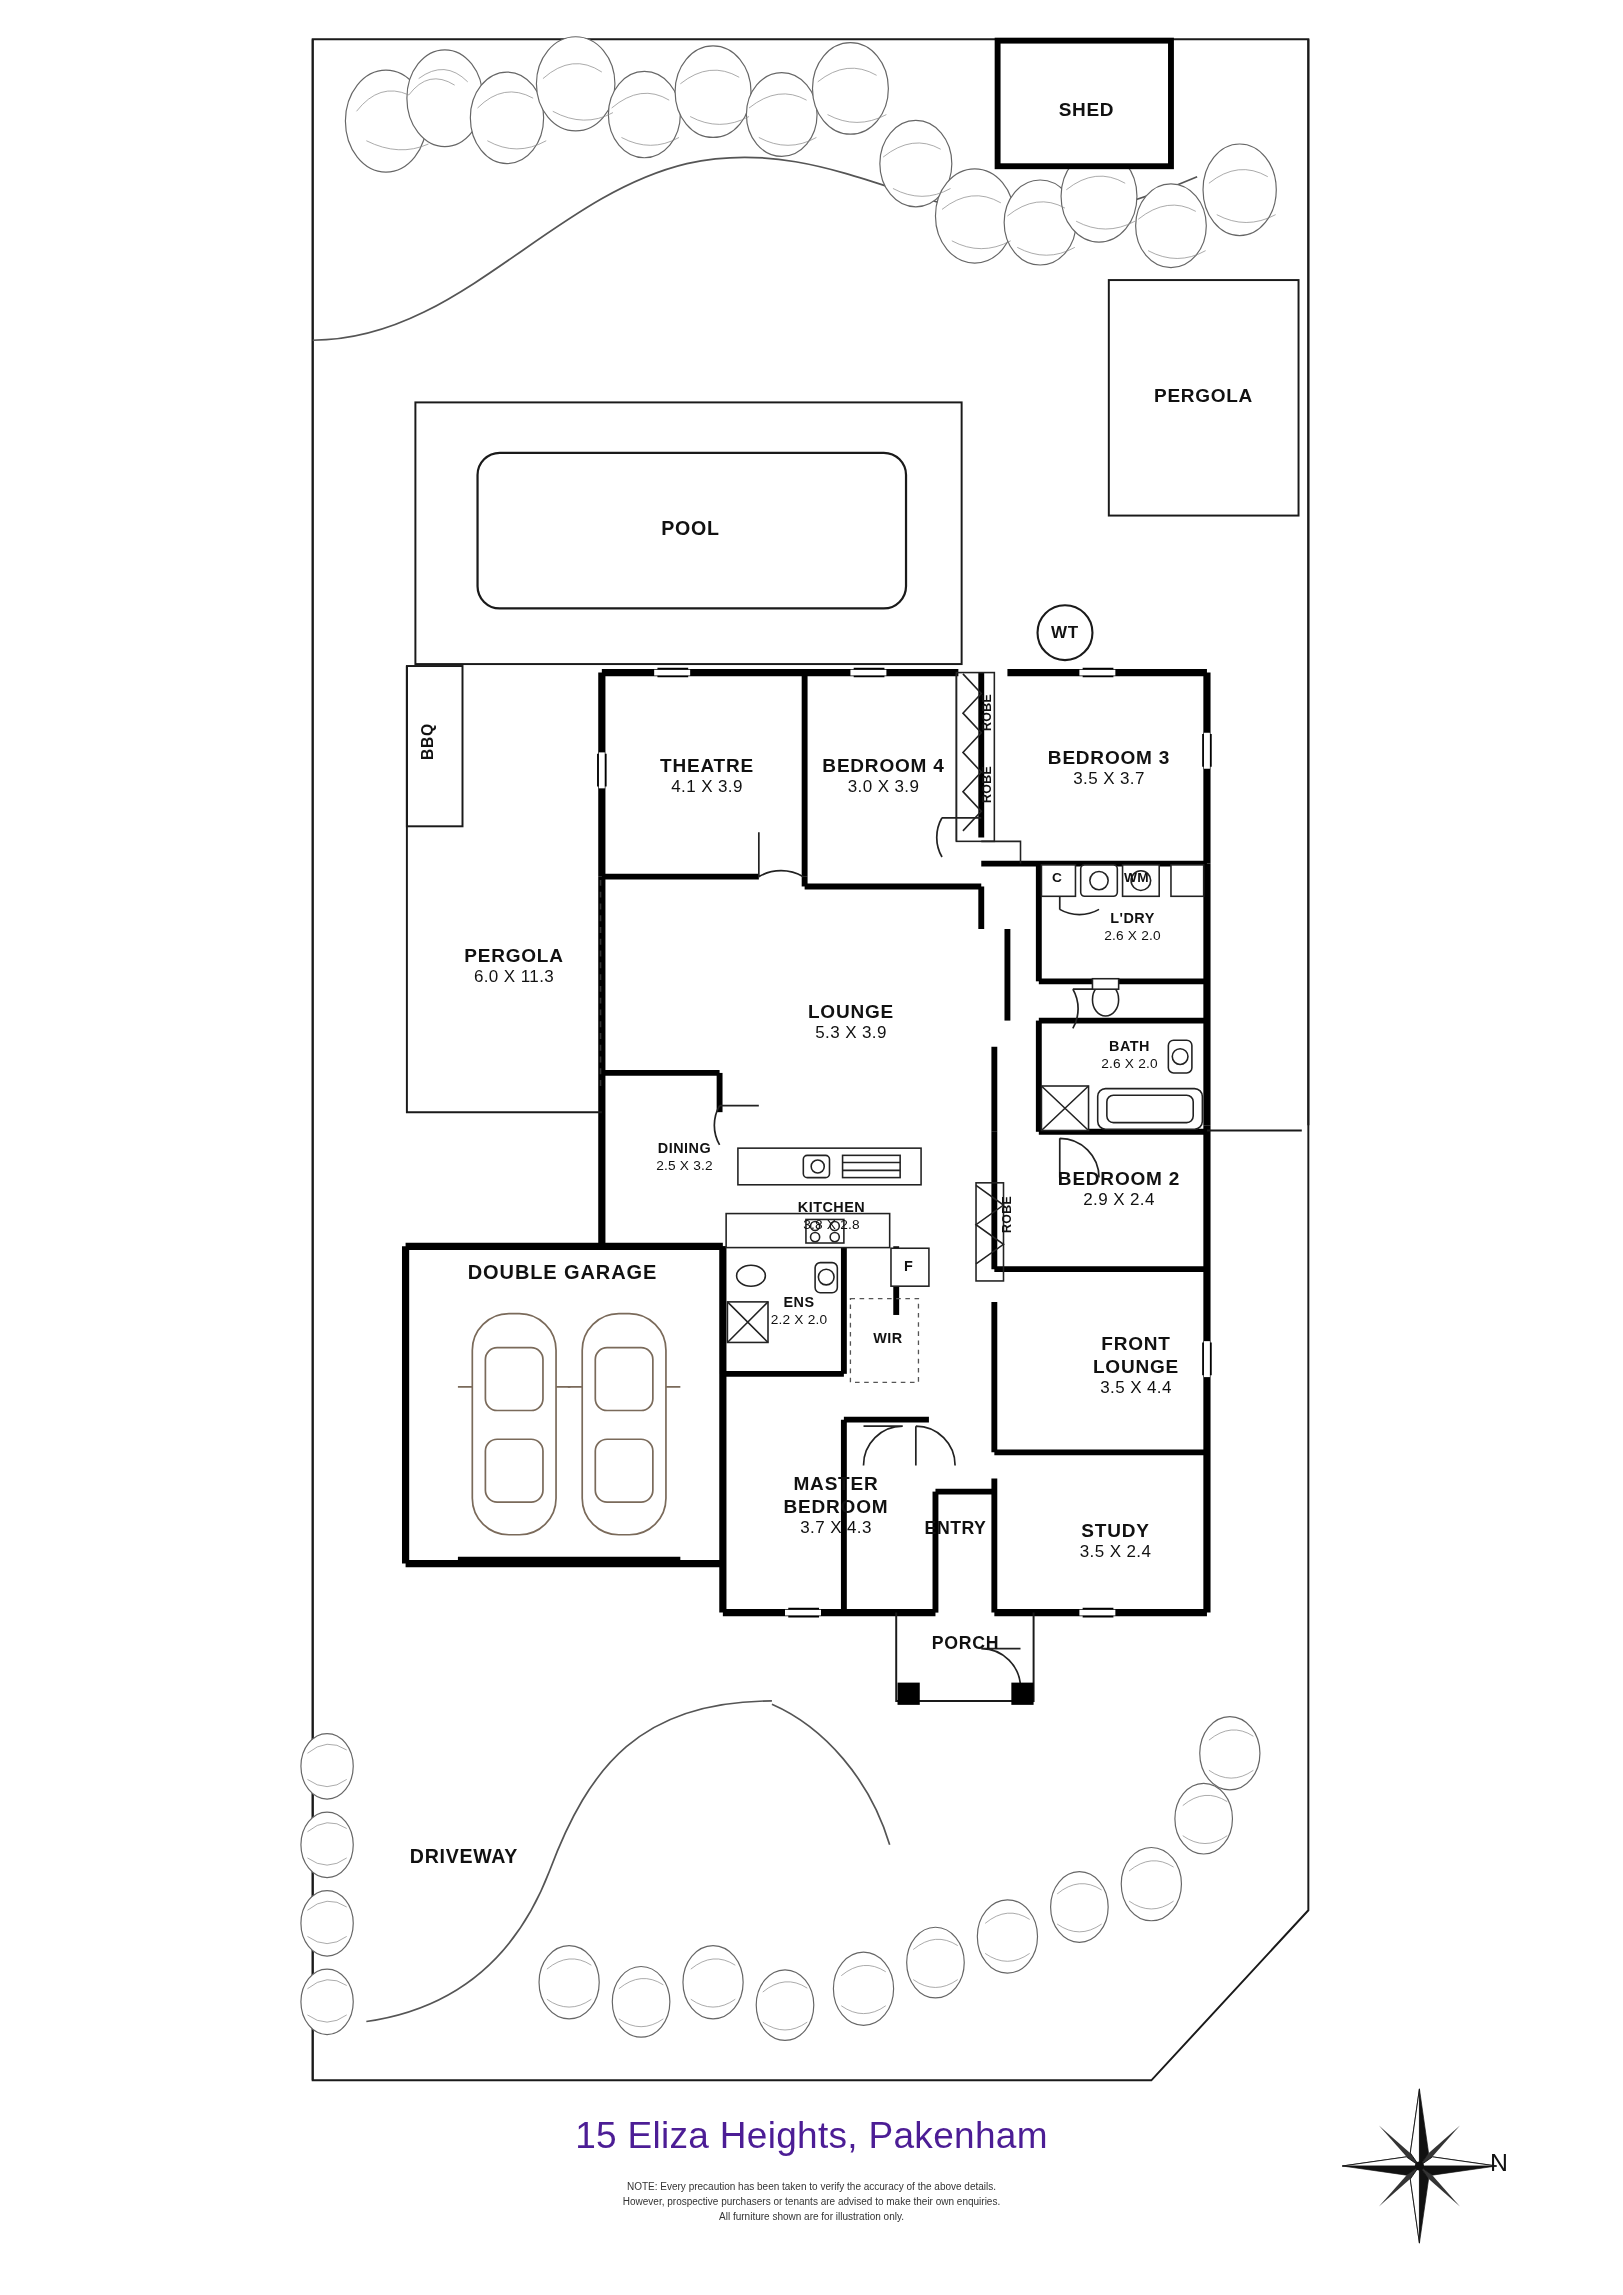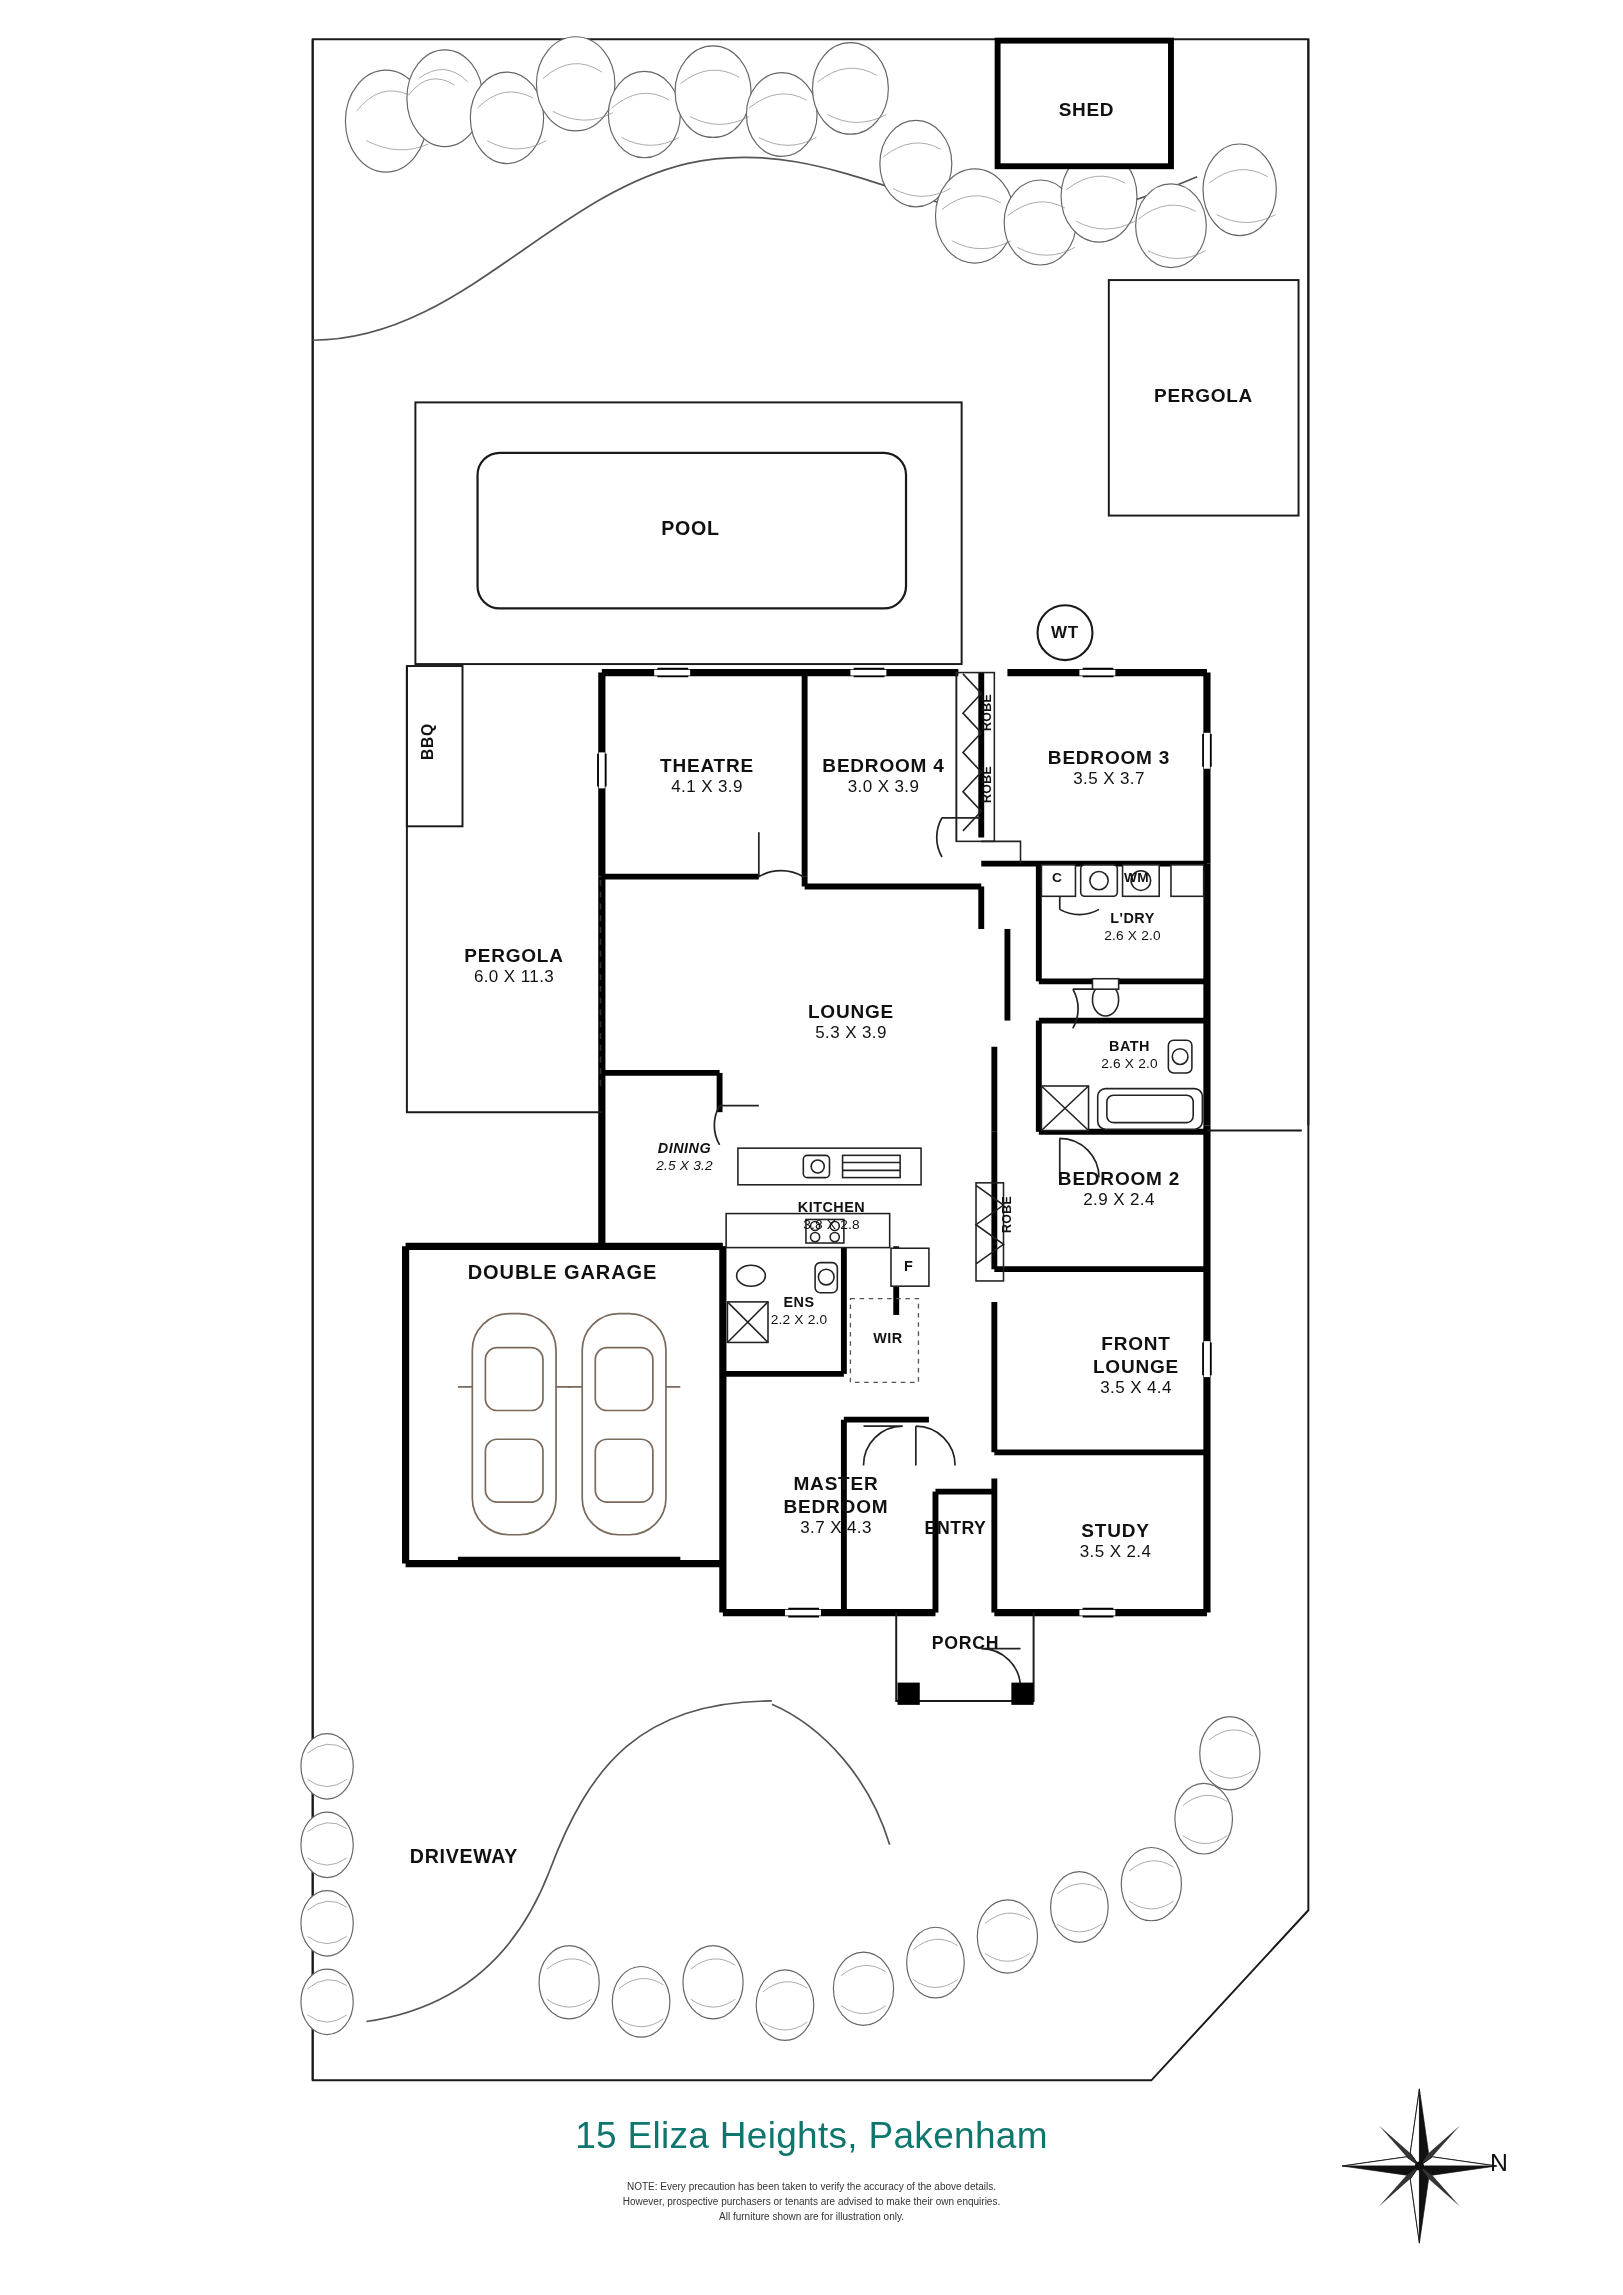--- a/index.html
+++ b/index.html
@@ -11,21 +11,21 @@
   .lbl .d{display:block;font-weight:400;}
   .room{font-size:19px;}
   .room .t{font-size:19px;letter-spacing:0.8px;}
   .room .d{font-size:17px;letter-spacing:0.4px;}
   .big{font-size:20px;}
   .big .t{font-size:20px;letter-spacing:0.9px;}
   .small{font-size:14.4px;}
   .small .t{font-size:14.4px;letter-spacing:0.5px;}
   .small .d{font-size:13.7px;}
   svg{display:block;}
-  #title{position:absolute;left:0;right:0;top:2115px;text-align:center;font-size:37px;font-weight:400;color:#0f766e;letter-spacing:0.3px;}
+  #title{position:absolute;left:0;right:0;top:2115px;text-align:center;font-size:37px;font-weight:400;color:#4c1d95;letter-spacing:0.3px;}
   #note{position:absolute;left:0;right:0;top:2179px;text-align:center;font-size:10px;color:#333;line-height:1.5;}
   .vert{writing-mode:vertical-rl;text-orientation:mixed;transform:rotate(180deg);}
   .robelbl{position:absolute;font-size:12.4px;font-weight:700;letter-spacing:0.3px;}
   .plain{position:absolute;font-weight:700;letter-spacing:0.7px;}
 </style>
 </head>
 <body>
 
 <div id="page">
 
@@ -410,21 +410,21 @@
   <div class="lbl room" style="left:419px; top:944px; width:190px;">
     <span class="t">PERGOLA</span>
     <span class="d">6.0 X 11.3</span>
   </div>
 
   <div class="lbl room" style="left:753px; top:1000px; width:196px;">
     <span class="t">LOUNGE</span>
     <span class="d">5.3 X 3.9</span>
   </div>
 
-  <div class="lbl small" style="left:609px; top:1140px; width:151px;font-style:italic;">
+  <div class="lbl small" style="left:609px; top:1140px; width:151px;">
     <span class="t">DINING</span>
     <span class="d">2.5 X 3.2</span>
   </div>
 
   <div class="lbl small" style="left:753px; top:1199px; width:157px;">
     <span class="t">KITCHEN</span>
     <span class="d">3.8 X 2.8</span>
   </div>
 
   <div class="lbl room" style="left:1021px; top:1167px; width:196px;">

